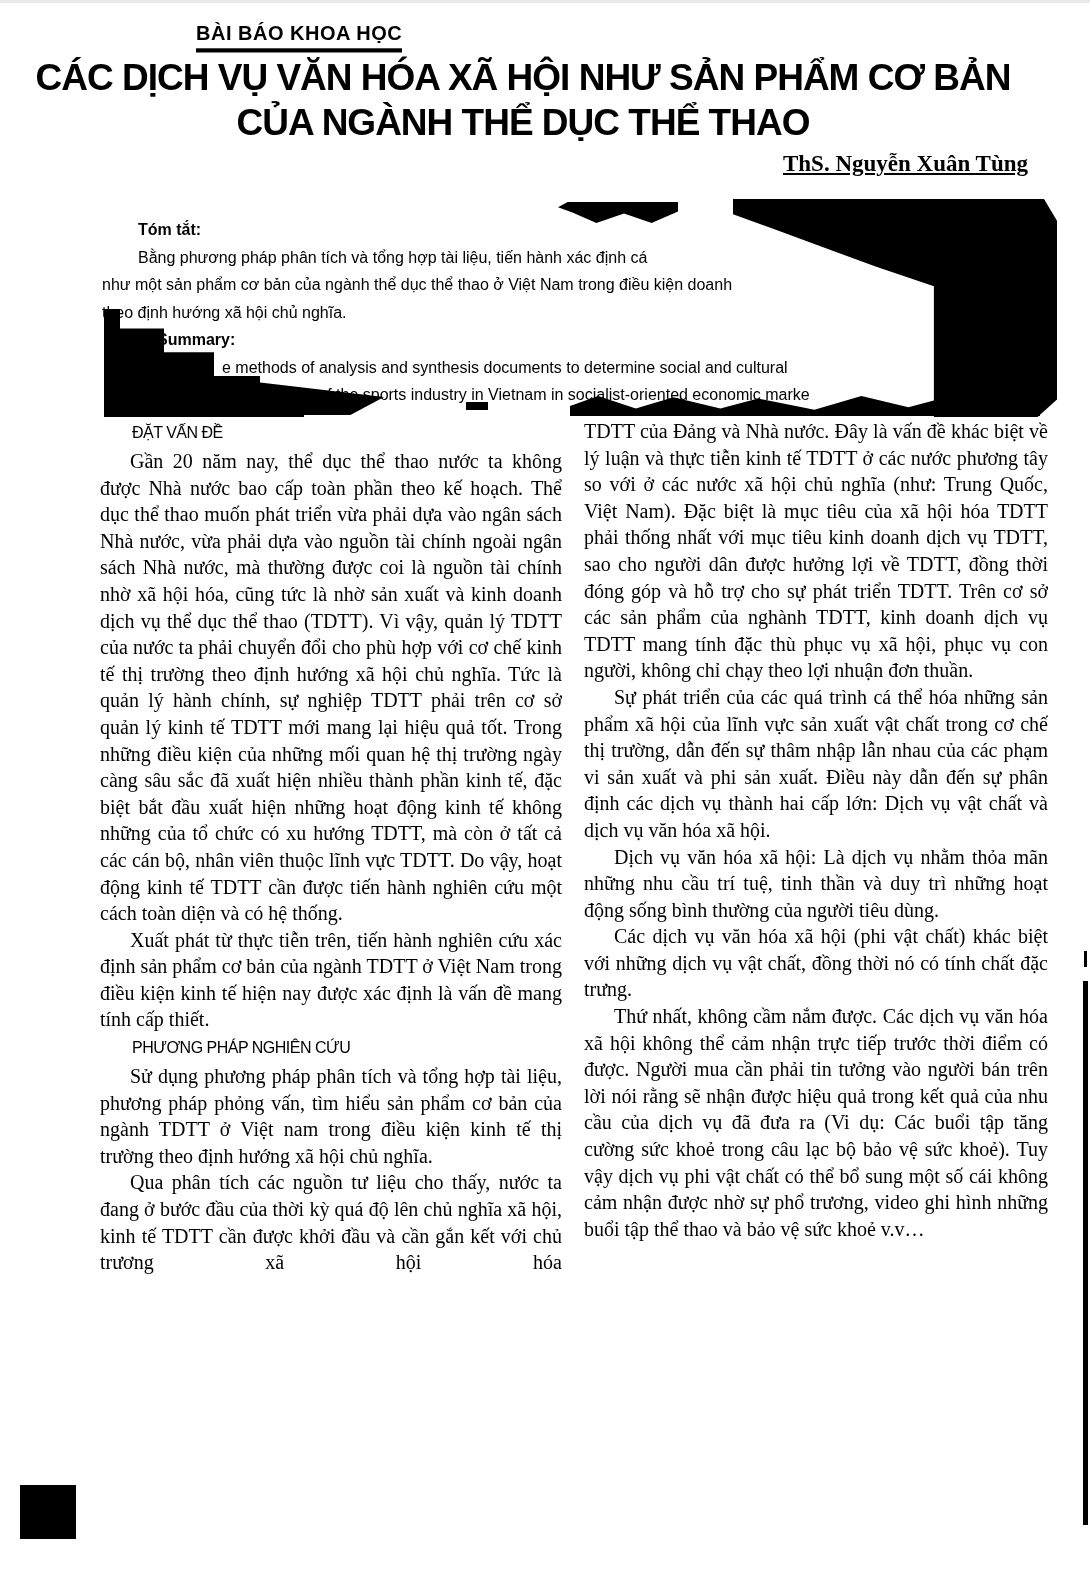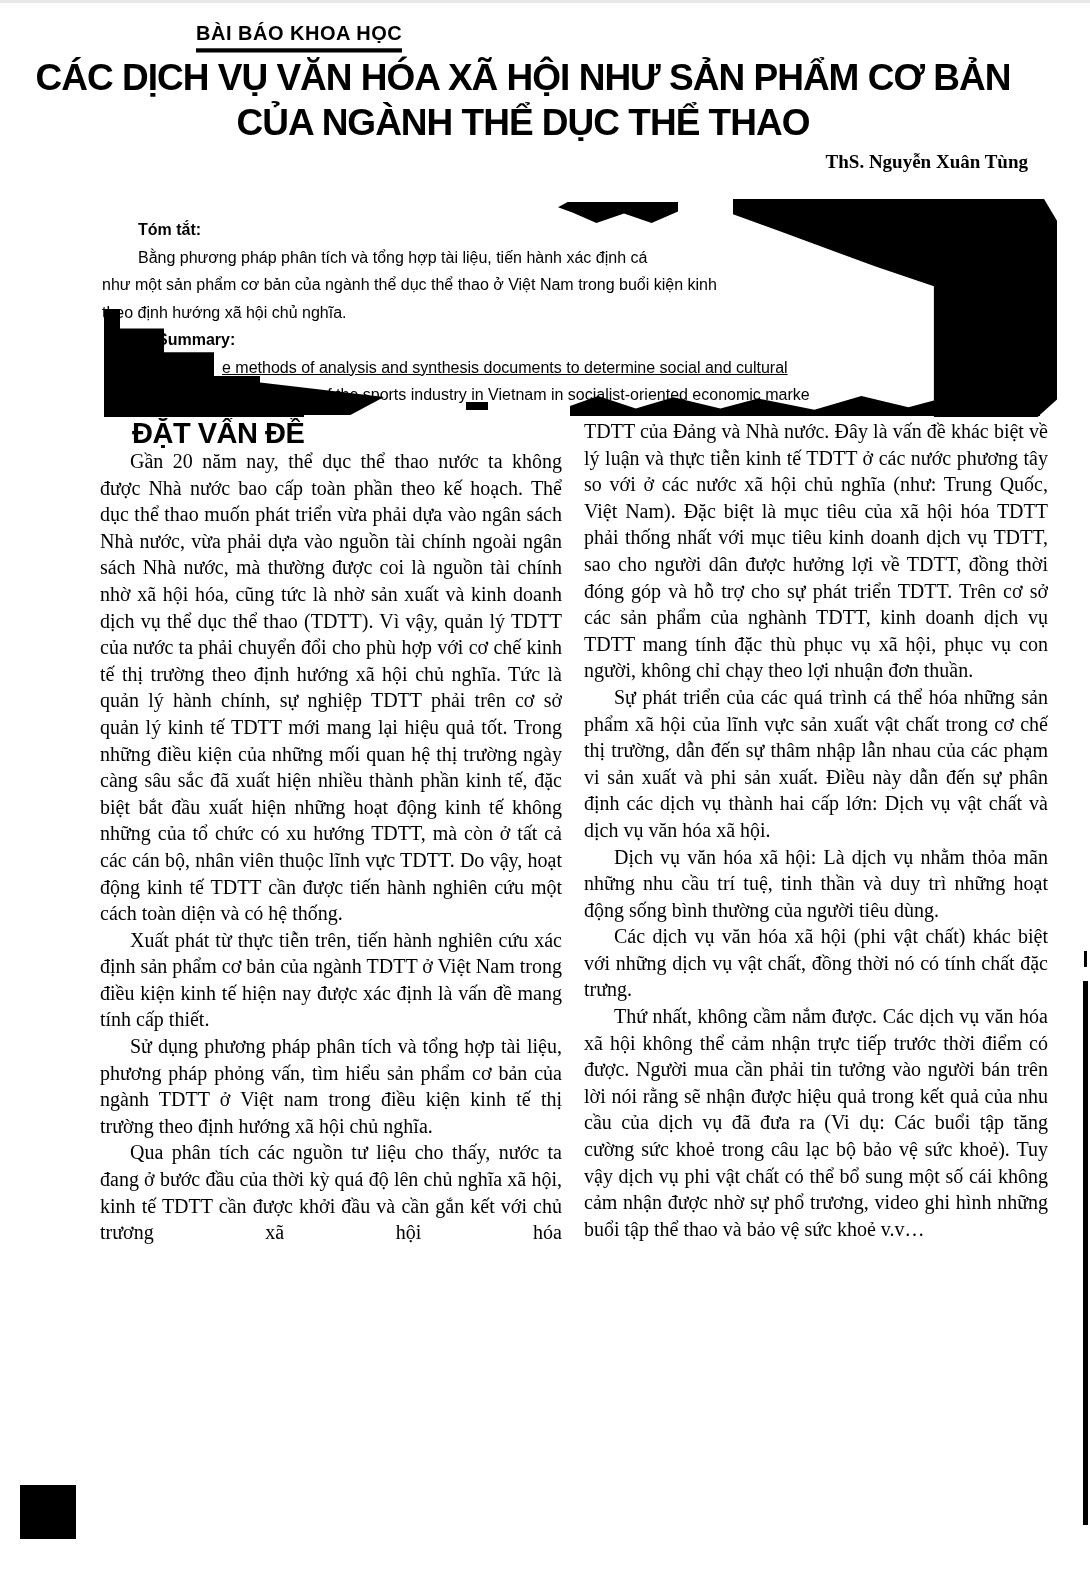--- a/index.html
+++ b/index.html
@@ -16,34 +16,34 @@
     border-bottom:4px solid #000;padding-bottom:3px;
     transform:scaleY(1.05);transform-origin:left top;
   }
   .title{
     position:absolute;left:0;top:52px;width:1046px;text-align:center;
     font-family:"Liberation Sans","DejaVu Sans",sans-serif;
     font-weight:700;font-size:37px;line-height:45px;letter-spacing:-1px;
   }
   .author{
     position:absolute;right:62px;top:148px;
-    font-weight:700;font-size:19px;
+    font-weight:700;font-size:23px;text-decoration:underline;
   }
   
   .abstract{
     position:absolute;left:100px;top:213px;width:950px;
     font-family:"Liberation Sans","DejaVu Sans",sans-serif;
     font-size:16px;line-height:27.5px;white-space:nowrap;
   }
   .abstract .line{height:27.5px;}
   .abstract .b{font-weight:700;}
   .abstract .ind1{padding-left:38px;}
   .abstract .ind2{padding-left:2px;}
   .abstract .ind3{padding-left:57px;}
-  .abstract .ind4{padding-left:122px;text-decoration:underline;}
+  .abstract .ind4{padding-left:122px;}
   .abstract .ind5{padding-left:148px;}
   
   .artifact{position:absolute;background:#000;z-index:6;}
   .blob-right{
     left:733px;top:196px;width:324px;height:218px;
     clip-path:polygon(0% 0%,96% 0%,100% 10%,100% 92%,94% 100%,62% 100%,62% 40%,44% 31%,13% 14%,0% 7%);
   }
   .blob-top-smudge{
     left:558px;top:199px;width:120px;height:21px;
     clip-path:polygon(0 25%,8% 0,100% 0,100% 45%,78% 100%,55% 55%,32% 100%,12% 50%);
@@ -70,51 +70,52 @@
     font-size:20px;line-height:26.6px;text-align:justify;
   }
   .col-left{left:100px;width:462px;}
   .col-right{left:584px;width:464px;}
   .column p{margin:0;text-indent:30px;}
   .column p.noindent{text-indent:0;}
   .column p.contout{text-align-last:justify;}
   .column h3{
     margin:0;padding-left:32px;
     font-family:"Liberation Sans","DejaVu Sans",sans-serif;
-    font-weight:700;font-size:29px;line-height:30px;letter-spacing:-.5px;
+    font-weight:400;font-size:16px;line-height:30px;letter-spacing:-.5px;
   }
 </style>
 </head>
 <body>
 
 <div id="page">
 
   <div class="kicker">BÀI BÁO KHOA HỌC</div>
 
   <div class="title">
     <div>CÁC DỊCH VỤ VĂN HÓA XÃ HỘI NHƯ SẢN PHẨM CƠ BẢN</div>
     <div>CỦA NGÀNH THỂ DỤC THỂ THAO</div>
   </div>
 
   <div class="author">ThS. Nguyễn Xuân Tùng</div>
 
   <div class="abstract">
       <div class="line ind1 b">Tóm tắt:</div>
       <div class="line ind1">Bằng phương pháp phân tích và tổng hợp tài liệu, tiến hành xác định cá</div>
-      <div class="line ind2">như một sản phẩm cơ bản của ngành thể dục thể thao ở Việt Nam trong buổi kiện kinh</div>
+      <div class="line ind2">như một sản phẩm cơ bản của ngành thể dục thể thao ở Việt Nam trong điều kiện doanh</div>
       <div class="line ind2">theo định hướng xã hội chủ nghĩa.</div>
       <div class="line ind3 b">Summary:</div>
       <div class="line ind4">e methods of analysis and synthesis documents to determine social and cultural</div>
       <div class="line ind5">c product of the sports industry in Vietnam in socialist-oriented economic marke</div>
     </div>
 
   <div class="column col-left">
       <h3>ĐẶT VẤN ĐỀ</h3>
       <p>Gần 20 năm nay, thể dục thể thao nước ta không được Nhà nước bao cấp toàn phần theo kế hoạch. Thể dục thể thao muốn phát triển vừa phải dựa vào ngân sách Nhà nước, vừa phải dựa vào nguồn tài chính ngoài ngân sách Nhà nước, mà thường được coi là nguồn tài chính nhờ xã hội hóa, cũng tức là nhờ sản xuất và kinh doanh dịch vụ thể dục thể thao (TDTT). Vì vậy, quản lý TDTT của nước ta phải chuyển đổi cho phù hợp với cơ chế kinh tế thị trường theo định hướng xã hội chủ nghĩa. Tức là quản lý hành chính, sự nghiệp TDTT phải trên cơ sở quản lý kinh tế TDTT mới mang lại hiệu quả tốt. Trong những điều kiện của những mối quan hệ thị trường ngày càng sâu sắc đã xuất hiện nhiều thành phần kinh tế, đặc biệt bắt đầu xuất hiện những hoạt động kinh tế không những của tổ chức có xu hướng TDTT, mà còn ở tất cả các cán bộ, nhân viên thuộc lĩnh vực TDTT. Do vậy, hoạt động kinh tế TDTT cần được tiến hành nghiên cứu một cách toàn diện và có hệ thống.</p>
       <p>Xuất phát từ thực tiễn trên, tiến hành nghiên cứu xác định sản phẩm cơ bản của ngành TDTT ở Việt Nam trong điều kiện kinh tế hiện nay được xác định là vấn đề mang tính cấp thiết.</p>
+      <h3>PHƯƠNG PHÁP NGHIÊN CỨU</h3>
       <p>Sử dụng phương pháp phân tích và tổng hợp tài liệu, phương pháp phỏng vấn, tìm hiểu sản phẩm cơ bản của ngành TDTT ở Việt nam trong điều kiện kinh tế thị trường theo định hướng xã hội chủ nghĩa.</p>
       <p class="contout">Qua phân tích các nguồn tư liệu cho thấy, nước ta đang ở bước đầu của thời kỳ quá độ lên chủ nghĩa xã hội, kinh tế TDTT cần được khởi đầu và cần gắn kết với chủ trương xã hội hóa</p>
     </div>
   <div class="column col-right">
       <p class="noindent">TDTT của Đảng và Nhà nước. Đây là vấn đề khác biệt về lý luận và thực tiễn kinh tế TDTT ở các nước phương tây so với ở các nước xã hội chủ nghĩa (như: Trung Quốc, Việt Nam). Đặc biệt là mục tiêu của xã hội hóa TDTT phải thống nhất với mục tiêu kinh doanh dịch vụ TDTT, sao cho người dân được hưởng lợi về TDTT, đồng thời đóng góp và hỗ trợ cho sự phát triển TDTT. Trên cơ sở các sản phẩm của nghành TDTT, kinh doanh dịch vụ TDTT mang tính đặc thù phục vụ xã hội, phục vụ con người, không chỉ chạy theo lợi nhuận đơn thuần.</p>
       <p>Sự phát triển của các quá trình cá thể hóa những sản phẩm xã hội của lĩnh vực sản xuất vật chất trong cơ chế thị trường, dẫn đến sự thâm nhập lẫn nhau của các phạm vi sản xuất và phi sản xuất. Điều này dẫn đến sự phân định các dịch vụ thành hai cấp lớn: Dịch vụ vật chất và dịch vụ văn hóa xã hội.</p>
       <p>Dịch vụ văn hóa xã hội: Là dịch vụ nhằm thỏa mãn những nhu cầu trí tuệ, tinh thần và duy trì những hoạt động sống bình thường của người tiêu dùng.</p>
       <p>Các dịch vụ văn hóa xã hội (phi vật chất) khác biệt với những dịch vụ vật chất, đồng thời nó có tính chất đặc trưng.</p>
       <p>Thứ nhất, không cầm nắm được. Các dịch vụ văn hóa xã hội không thể cảm nhận trực tiếp trước thời điểm có được. Người mua cần phải tin tưởng vào người bán trên lời nói rằng sẽ nhận được hiệu quả trong kết quả của nhu cầu của dịch vụ đã đưa ra (Vi dụ: Các buổi tập tăng cường sức khoẻ trong câu lạc bộ bảo vệ sức khoẻ). Tuy vậy dịch vụ phi vật chất có thể bổ sung một số cái không cảm nhận được nhờ sự phổ trương, video ghi hình những buổi tập thể thao và bảo vệ sức khoẻ v.v…</p>
     </div>

